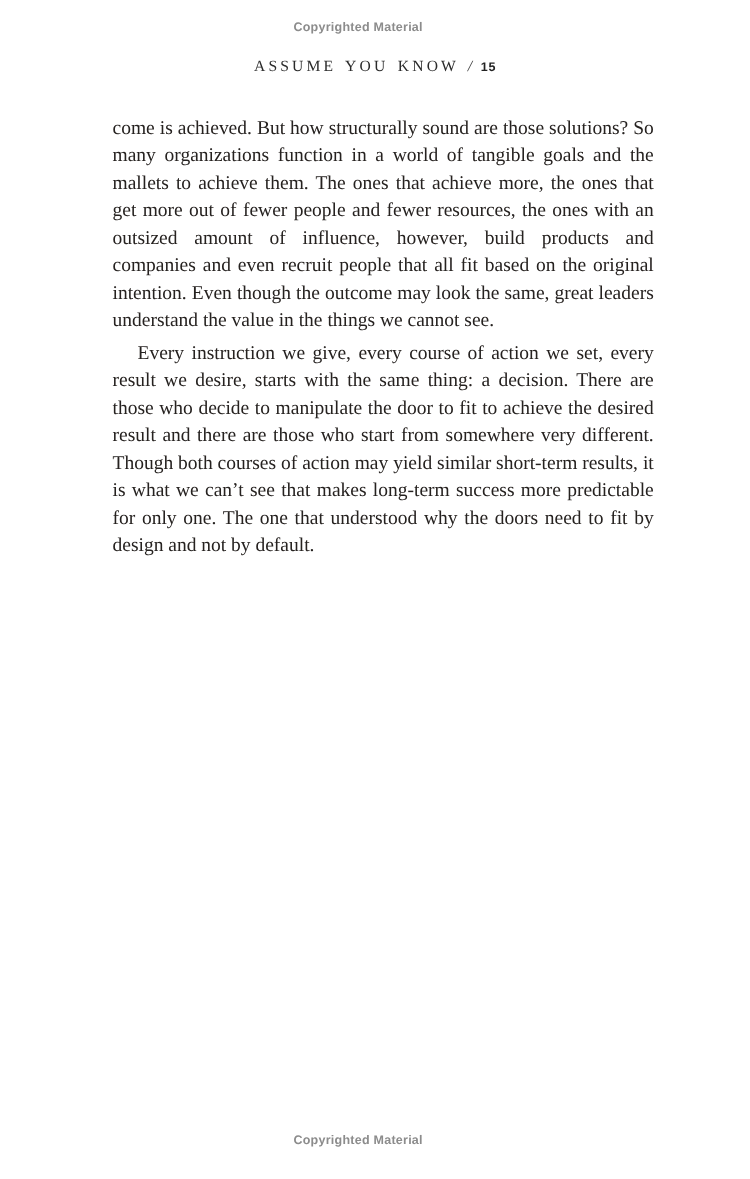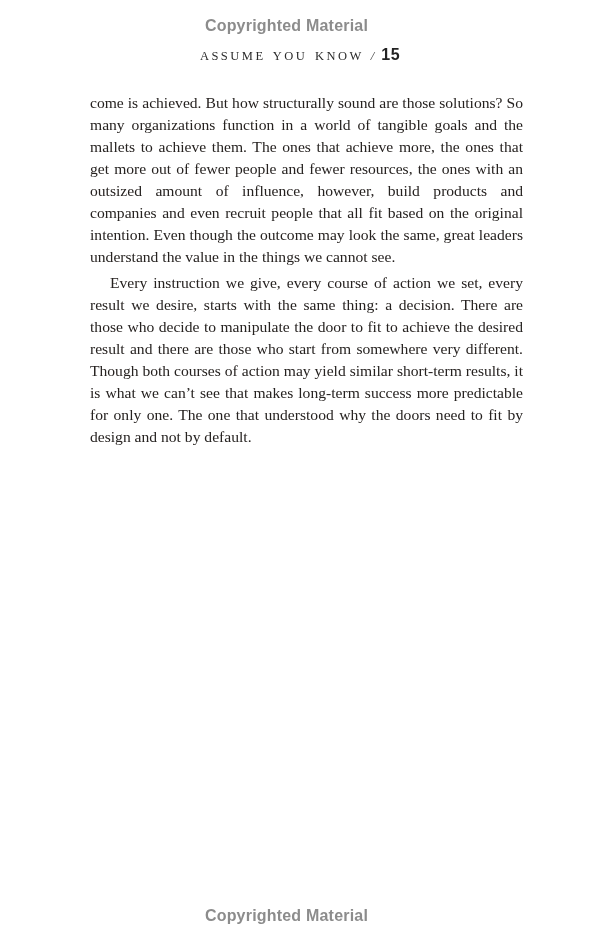--- a/index.html
+++ b/index.html
@@ -14,21 +14,21 @@
     background: #ffffff;
     overflow: hidden;
     font-family: "Liberation Serif", serif;
   }
   .watermark {
     position: absolute;
     left: 0;
     width: 573px;
     text-align: center;
     font-family: "Liberation Sans", sans-serif;
-    font-size: 16px;
+    font-size: 10px;
     font-weight: bold;
     color: #8c8c8c;
     letter-spacing: 0.2px;
   }
   .watermark.top { top: 17px; }
   .watermark.bottom { top: 907px; }
   .running-head {
     position: absolute;
     top: 46px;
     left: 0;
@@ -42,21 +42,21 @@
   }
   .running-head .sep {
     letter-spacing: 0;
     padding: 0 7px;
     font-style: italic;
     color: #3a3a3a;
   }
   .running-head .folio {
     font-family: "Liberation Sans", sans-serif;
     font-weight: bold;
-    font-size: 16px;
+    font-size: 10px;
     letter-spacing: 0.5px;
     color: #222222;
   }
   .body-text {
     position: absolute;
     top: 88px;
     left: 86px;
     width: 441px;
     color: #262220;
     font-size: 15.6px;

